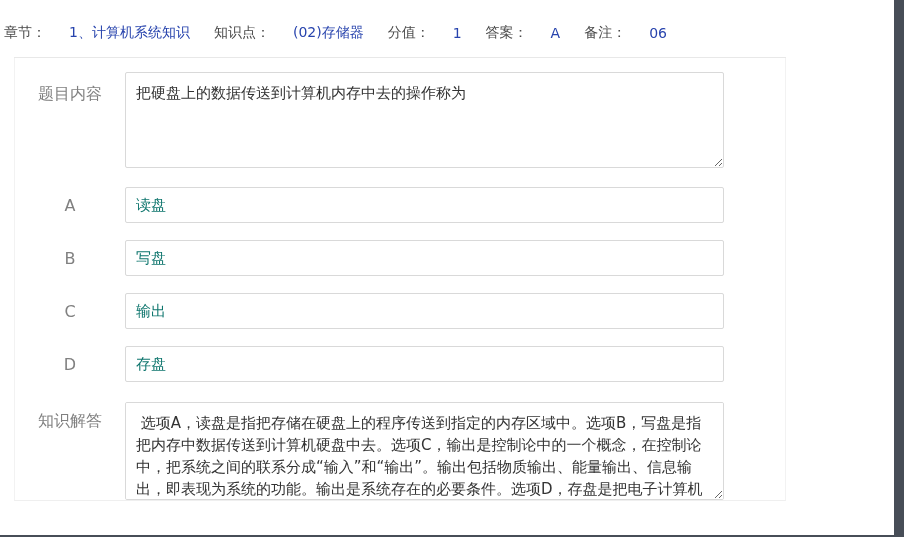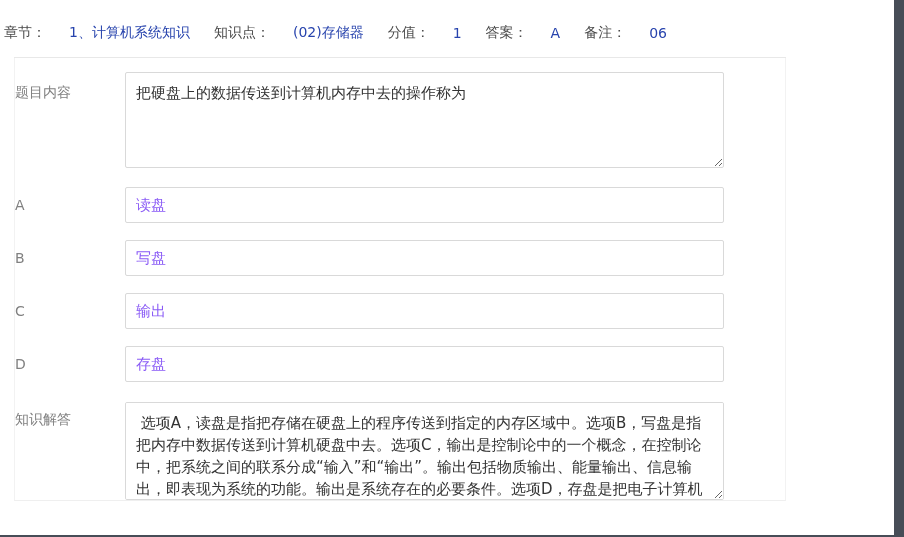--- a/index.html
+++ b/index.html
@@ -50,34 +50,35 @@
     background: #fff;
   }
   .form-row { display: flex; margin-bottom: 17px; }
   .form-row.row-a { margin-bottom: 17px; }
   .form-row.row-question { margin-bottom: 19px; }
   .form-row.row-d { margin-bottom: 20px; }
   .form-row.row-explanation { margin-bottom: 0; }
   .form-label {
     width: 110px;
     flex: 0 0 110px;
-    font-size: 14px;
+    text-align: center;
+    font-size: 16px;
     color: #808080;
   }
   .label-top { padding-top: 12px; }
   .label-top-sm { padding-top: 9px; }
   .label-middle { align-self: center; }
   .field { flex: 1 1 auto; }
   input.opt-input {
     width: 100%; height: 36px;
     border: 1px solid #d9d9d9;
     border-radius: 2px;
     padding: 12px 10px;
     font-size: 15px;
-    color: #8b5cf6;
+    color: #0f766e;
     font-family: Liberation Mono, monospace;
     background: #ffffff;
     outline: none;
   }
   textarea.form-textarea {
     display: block;
     width: 100%;
     border: 1px solid #d9d9d9;
     border-radius: 2px;
     padding: 9px 10px 6px 10px;

